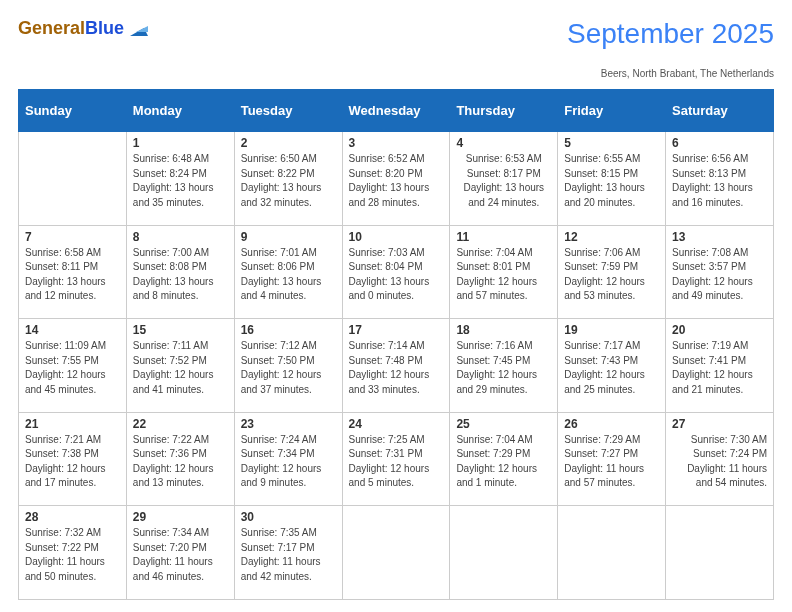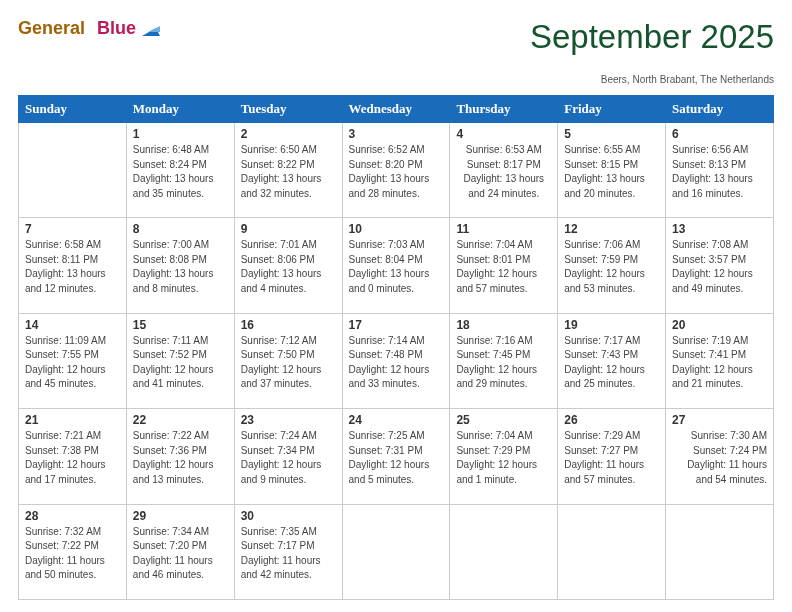--- a/index.html
+++ b/index.html
@@ -26,55 +26,54 @@
     .logo {
       display: flex;
       align-items: center;
     }
     .logo-text {
       font-size: 18px;
       font-weight: bold;
       line-height: 1.1;
     }
     .logo-general { color: #a16207; }
-    .logo-blue { color: #be185d; padding-left: 12px; }
+    .logo-blue { color: #1d4ed8; }
     .logo-icon {
       width: 22px;
       height: 22px;
       margin-left: 2px;
     }
     .title-block {
       text-align: right;
     }
     .month-title {
-      font-size: 33px;
+      font-size: 28px;
       font-weight: normal;
-      color: #14532d;
+      color: #3b82f6;
     }
     .location {
       font-size: 10px;
       color: #555;
       margin-top: 18px;
     }
     .calendar {
       flex: 1;
       border: 1px solid #ccc;
       border-collapse: collapse;
       width: 100%;
       table-layout: fixed;
     }
     .calendar th {
       background-color: #1a6bba;
       color: #fff;
       text-align: left;
-      padding: 5px 6px;
+      padding: 13px 6px;
       font-size: 13px;
       font-weight: bold;
       border: 1px solid #1a6bba;
-      font-family: Liberation Serif, serif;
     }
     .calendar td {
       vertical-align: top;
       padding: 4px 6px;
       border: 1px solid #ccc;
       font-size: 10.5px;
       color: #333;
       background: #fff;
     }
     .day-num {

